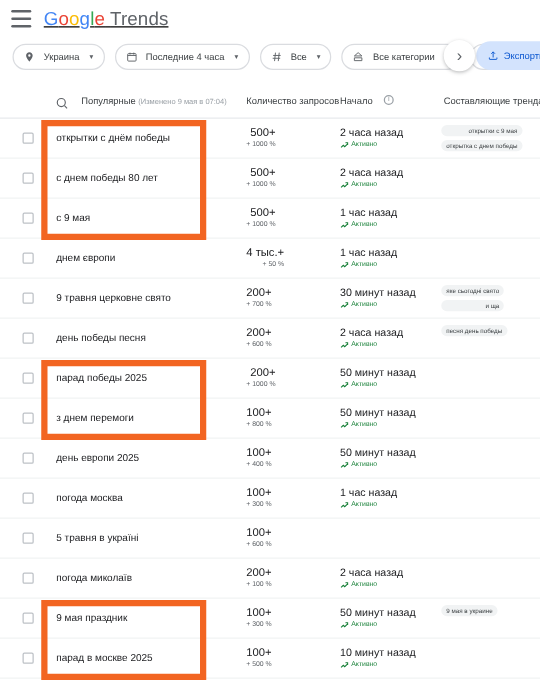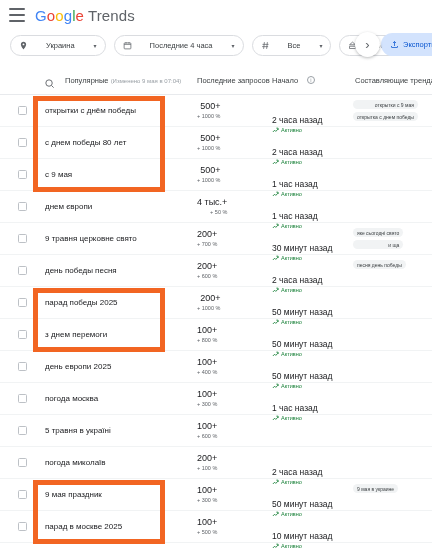--- a/index.html
+++ b/index.html
@@ -3,21 +3,21 @@
 <meta charset="utf-8">
 <style>
   * { box-sizing: border-box; }
   html, body {
     margin: 0; padding: 0;
     width: 432px; height: 550px;
     background: #ffffff;
     font-family: "Liberation Sans", "DejaVu Sans", sans-serif;
     overflow: hidden;
   }
-  .page { position: relative; width: 432px; height: 550px; background:#fff; }
+  .page { position: relative; width: 432px; height: 550px; background:#fff;text-decoration:underline; }
 
   
   .topbar {
     height: 30px; display: flex; align-items: center;
     padding-left: 9px; gap: 10px;
   }
   .hamburger {
     width: 16px; height: 14px; display:flex; flex-direction:column;
     justify-content:space-between; cursor:pointer;
   }
@@ -29,21 +29,21 @@
   .brand .word { color:#5f6368; font-weight:400; }
   .brand .glogo { font-weight:500; }
 
   
   .filters {
     position:absolute; top:31px; left:0; width:432px; height:28px;
     display:flex; align-items:center; gap:8px; padding-left:10px;
     overflow:hidden;
   }
   .chip {
-    display:flex; align-items:center; gap:18px;
+    display:flex; align-items:center; gap:7px;
     height:21px; padding:0 8px;
     border:1px solid #dadce0; border-radius:11px;
     background:#fff; white-space:nowrap; cursor:pointer;
     font-size:7.5px; color:#3c4043;justify-content:flex-end;
   }
   .chip .ic { width:9px; height:9px; display:inline-flex; align-items:center; justify-content:center; color:#5f6368; flex:0 0 auto;}
   .chip .ic svg { display:block; }
   .chip .caret { font-size:6px; color:#5f6368; margin-left:1px; }
 
   .scroll-arrow {
@@ -82,21 +82,21 @@
     position:relative; height:32px; border-bottom:1px solid #f1f3f4;
   }
   .cb {
     position:absolute; left:18px; top:11px; width:9px; height:9px;
     border:1px solid #bdc1c6; border-radius:1.5px; background:#fff; cursor:pointer;
   }
   .q { position:absolute; left:45px; top:11px; font-size:8px; color:#202124; white-space:nowrap; }
   .vol { position:absolute; left:197px; top:6px; }
   .vol .big { font-size:9px; color:#202124; line-height:11px; }
   .vol .pct { font-size:5.5px; color:#5f6368; line-height:9px; }
-  .start { position:absolute; left:272px; top:20px; }
+  .start { position:absolute; left:272px; top:6px; }
   .start .big { font-size:8.5px; color:#202124; line-height:11px; white-space:nowrap; }
   .start .act { font-size:5.5px; color:#188038; line-height:9px; display:flex; align-items:center; gap:2px; }
   .start .act svg { display:block; }
   .chips { position:absolute; left:353px; top:5px; display:flex; flex-direction:column; gap:3px; }
   .bchip {
     font-size:5px; color:#3c4043; background:#f1f3f4;
     border-radius:6px; padding:1.5px 4px; white-space:nowrap; cursor:pointer;
     max-width:78px; overflow:hidden; text-overflow:clip;
   }
 
@@ -192,21 +192,21 @@
     <span class="search-ic">
       <svg viewBox="0 0 24 24" width="11" height="11" fill="none" stroke="currentColor" stroke-width="2">
           <circle cx="11" cy="11" r="7"></circle>
           <path d="M16.5 16.5 21 21"></path>
         </svg>
     </span>
     <span class="th-trend">
       <span>Популярные</span>
       <span class="sub">(Изменено 9 мая в 07:04)</span>
     </span>
-    <span class="th-vol">Последние запросов</span>
+    <span class="th-vol">Количество запросов</span>
     <span class="th-start">Начало</span>
     <span class="th-info">i</span>
     <span class="th-break">Составляющие тренда</span>
   </div>
 
   <div class="rows" id="rows">
       <div class="row">
         <div class="cb"></div>
         <div class="q">открытки с днём победы</div>
         <div class="vol">

